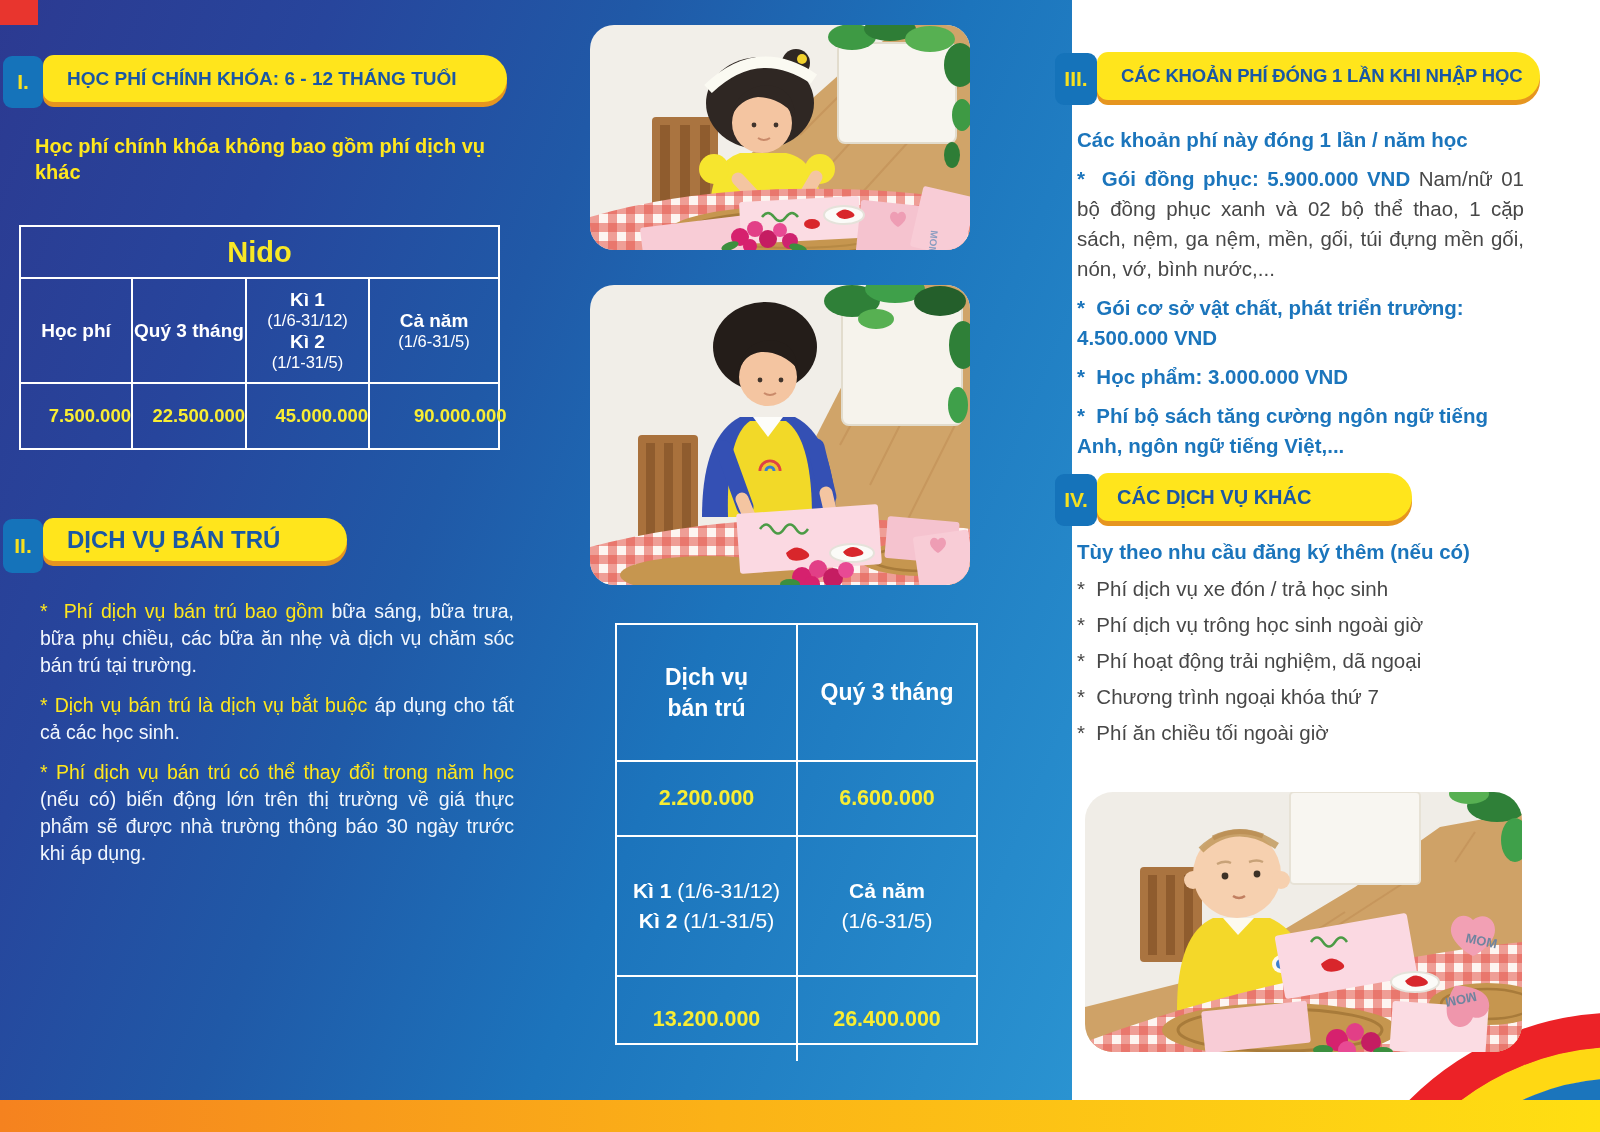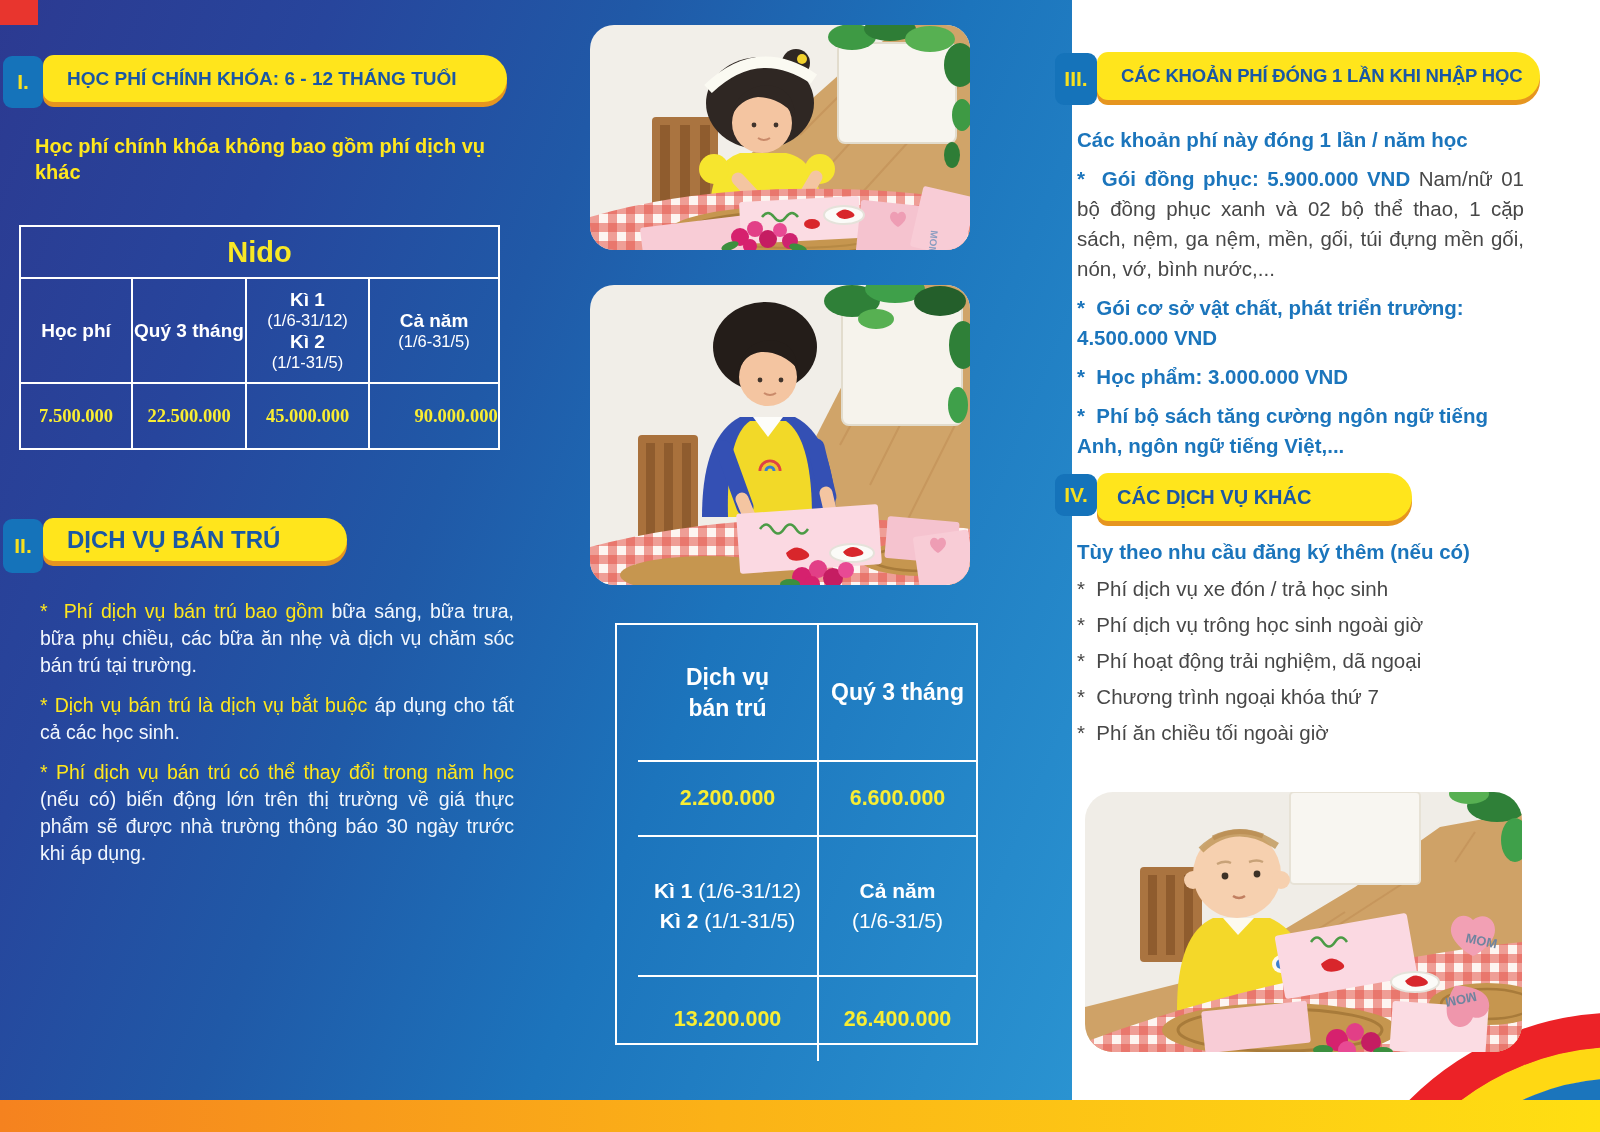--- a/index.html
+++ b/index.html
@@ -26,46 +26,46 @@
     position:absolute;background:#ffe51c;border-radius:12px 26px 26px 12px;z-index:3;
     box-shadow:0 5px 0 #e6951f;color:#1a57a5;font-weight:bold;display:flex;align-items:center;
     padding-left:24px;box-sizing:border-box;white-space:nowrap;
   }
   .nb-s1{left:3px;top:56px;width:40px;height:52px;}
   .pill-s1{left:43px;top:55px;width:464px;height:47px;font-size:19px;}
   .nb-s2{left:3px;top:519px;width:40px;height:54px;}
   .pill-s2{left:43px;top:518px;width:304px;height:43px;font-size:24px;}
   .nb-s3{left:1055px;top:53px;width:42px;height:52px;}
   .pill-s3{left:1097px;top:52px;width:443px;height:48px;font-size:18.5px;letter-spacing:-0.2px;}
-  .nb-s4{left:1055px;top:474px;width:42px;height:42px;}
+  .nb-s4{left:1055px;top:474px;width:42px;height:52px;}
   .pill-s4{left:1097px;top:473px;width:315px;height:48px;font-size:20px;padding-left:20px;}
   
   .s1-note{
     position:absolute;left:35px;top:133px;width:478px;z-index:3;
     color:#ffe71d;font-weight:bold;font-size:20px;line-height:26px;
   }
   .s2-body{position:absolute;left:40px;top:598px;width:474px;z-index:3;
     color:#f2f7fd;font-size:19.5px;line-height:27px;text-align:justify;}
   .s2-body p{margin:0 0 13px 0;}
   .yb{color:#ffe71d;font-weight:normal;}
   
   .tableL{position:absolute;left:19px;top:225px;width:481px;height:225px;border:2px solid #fff;z-index:3;box-sizing:border-box;}
   .tl-title-row{height:50px;border-bottom:2px solid #fff;display:flex;align-items:center;justify-content:center;}
   .tl-title{font-size:29px;font-weight:bold;color:#f9e825;}
   .tl-head-row{display:grid;grid-template-columns:112px 114px 123px 1fr;height:103px;border-bottom:2px solid #fff;}
   .tl-head-row>div{border-right:2px solid #fff;display:flex;flex-direction:column;align-items:center;justify-content:center;
     color:#fff;font-weight:bold;font-size:19px;line-height:21px;text-align:center;}
   .tl-head-row>div:last-child{border-right:none;}
   .sm-dates{font-weight:normal;font-size:16.5px;}
   .tl-val-row{display:grid;grid-template-columns:112px 114px 123px 1fr;height:64px;}
-  .tl-val-row>div{border-right:2px solid #fff;display:flex;align-items:center;justify-content:center;
-    color:#f9ed32;font-weight:bold;font-size:18.5px;font-family:Liberation Serif, serif;}
+  .tl-val-row>div{border-right:2px solid #fff;display:flex;align-items:center;justify-content:flex-end;
+    color:#f9ed32;font-weight:bold;font-size:18.5px;}
   .tl-val-row>div:last-child{border-right:none;padding-left:44px;}
   
-  .tableM{position:absolute;left:615px;top:623px;width:363px;height:422px;border:2px solid #fff;z-index:3;box-sizing:border-box;padding-left:21px;}
+  .tableM{position:absolute;left:615px;top:623px;width:363px;height:422px;border:2px solid #fff;z-index:3;box-sizing:border-box;}
   .tm-row{display:grid;grid-template-columns:181px 1fr;}
   .tm-row>div{border-right:2px solid #fff;display:flex;flex-direction:column;align-items:center;justify-content:center;text-align:center;}
   .tm-row>div:last-child{border-right:none;}
   .tm-r1{height:135px;border-bottom:2px solid #fff;}
   .tm-r2{height:73px;border-bottom:2px solid #fff;}
   .tm-r3{height:138px;border-bottom:2px solid #fff;}
   .tm-r4{height:84px;}
   .tm-head{color:#fff;font-weight:bold;font-size:23px;line-height:31px;}
   .tm-val{color:#f9ed32;font-weight:bold;font-size:21.5px;}
   .tm-period{color:#fff;font-size:21px;line-height:30px;}

